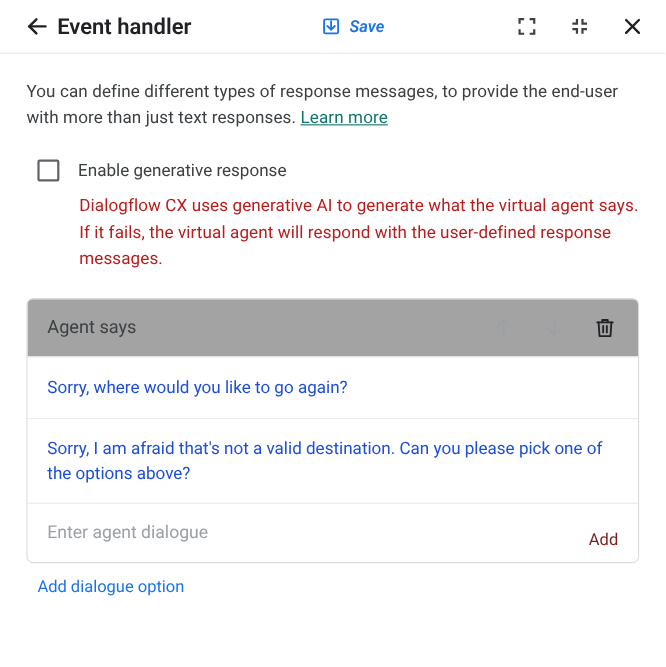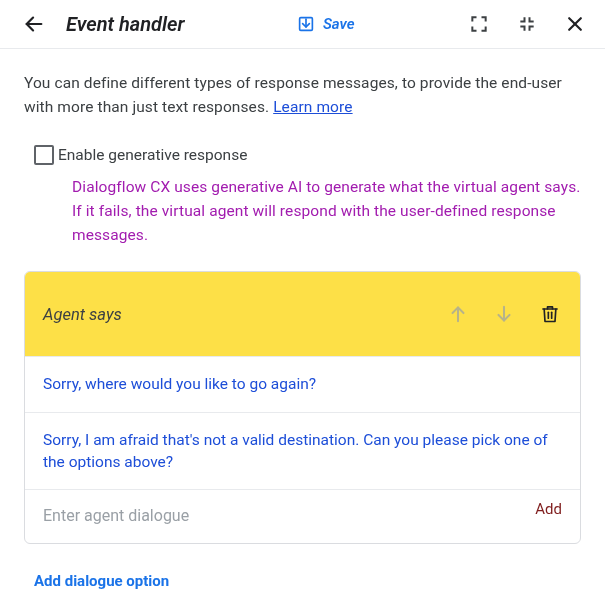--- a/index.html
+++ b/index.html
@@ -17,22 +17,21 @@
     padding: 12px 18px 12px 22px;
     border-bottom: 1px solid #e8eaed;
     gap: 14px;
   }
   .header-title {
     font-size: 20px;
     font-weight: 600;
     margin-right: auto;
     display: flex;
     align-items: center;
-    gap: 20px;
-    font-style: italic;
+    gap: 6px;
   }
   .icon-btn {
     display: inline-flex;
     align-items: center;
     justify-content: center;
     width: 24px;
     height: 24px;
     cursor: pointer;
     color: #3c4043;
   }
@@ -55,84 +54,83 @@
   .content {
     padding: 22px 24px;
   }
   .intro {
     font-size: 15.5px;
     line-height: 1.55;
     color: #3c4043;
     letter-spacing: 0.1px;
   }
   .intro a {
-    color: #1d4ed8;
+    color: #0f766e;
   }
   .gen-block {
     margin-top: 26px;
     margin-left: 10px;
   }
   .gen-row {
     display: flex;
     align-items: center;
-    gap: 4px;
+    gap: 17px;
     margin-bottom: 10px;
   }
   .checkbox {
     width: 20px;
     height: 20px;
     border: 2px solid #5f6368;
     border-radius: 2px;
     flex-shrink: 0;
     cursor: pointer;
   }
   .gen-label {
     font-size: 15.5px;
     color: #3c4043;
   }
   .gen-desc {
     font-size: 15.5px;
     line-height: 1.55;
-    color: #a21caf;
+    color: #b91c1c;
     margin-left: 38px;
     letter-spacing: 0.1px;
   }
   .card {
     margin-top: 24px;
     border: 1px solid #dadce0;
     border-radius: 6px;
     overflow: hidden;
   }
   .card-header {
-    background: #fde047;
-    display: flex;
-    align-items: center;
-    padding: 30px 18px;
+    background: #a3a3a3;
+    display: flex;
+    align-items: center;
+    padding: 14px 18px;
     gap: 22px;
-    font-style: italic;
   }
   .card-title {
     font-size: 16.5px;
     color: #3c4043;
     font-weight: 400;
     margin-right: auto;
   }
   .card-header .icon-btn { color: #5f6368; }
   .card-header .icon-btn.trash { color: #202124; }
   .arrow-disabled { opacity: 0.7; }
   .response-row {
     padding: 16px 18px;
     border-top: 1px solid #e8eaed;
     font-size: 15.5px;
     color: #1d4ed8;
     line-height: 1.45;
   }
   .input-row {
     display: flex;
-    align-items: flex-start;
+    align-items: flex-end;
     padding: 10px 18px 12px 18px;
     border-top: 1px solid #e8eaed;
     gap: 12px;
   }
   .input-row input {
     flex: 1;
     border: none;
     outline: none;
     font-size: 16px;
     font-family: inherit;
@@ -140,23 +138,23 @@
     padding: 6px 0;
   }
   .input-row input::placeholder { color: #9aa0a6; }
   .add-inline {
     color: #7f1d1d;
     font-size: 15px;
     cursor: pointer;
   }
   .add-option {
     color: #1a73e8;
-    font-weight: 700;
+    font-weight: 400;
     font-size: 15px;
-    margin-top: 28px;
+    margin-top: 12px;
     margin-left: 10px;
     cursor: pointer;
     display: inline-block;
   }
 </style>
 </head>
 <body>
 
 <div class="header">
   <div class="header-title">

